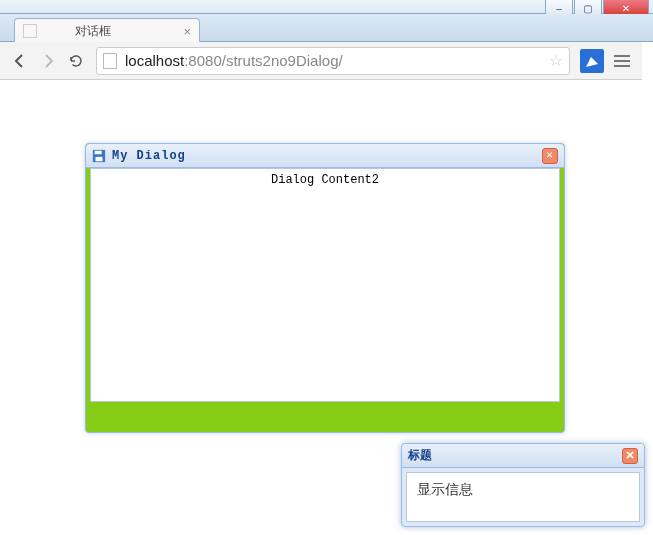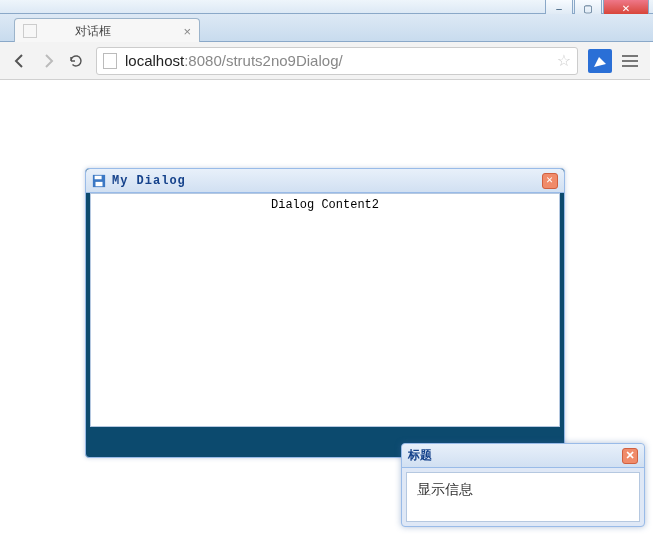--- a/index.html
+++ b/index.html
@@ -54,21 +54,21 @@
   }
   .tab .favicon {
     width: 14px; height: 14px; border: 1px solid #ccc;
     margin-right: 6px;
   }
   .tab .close {
     margin-left: auto; color: #888; font-size: 13px;
   }
   
   .toolbar {
-    position: absolute; top: 42px; left: 0; right: 3px; height: 38px;
+    position: absolute; top: 42px; left: 0; right: 11px; height: 38px;
     background: #f3f3f3;
     border-bottom: 1px solid #d0d0d0;
     display: flex; align-items: center;
     padding: 0 6px;
   }
   .nav-btn {
     width: 28px; height: 28px;
     display: flex; align-items: center; justify-content: center;
     font-size: 18px; color: #555;
     border-radius: 3px;
@@ -107,23 +107,22 @@
     position: absolute; top: 80px; left: 0; right: 0; bottom: 0;
     background: #fff;
   }
   
   .panel {
     position: absolute;
     left: 85px; top: 63px;
     width: 480px; height: 290px;
     border: 1px solid #99bbe8;
     border-radius: 4px;
-    background: #0c4a6e;
+    background: #84cc16;
     box-shadow: 0 0 4px rgba(60,100,160,0.3);
-    margin-top: 25px;
   }
   .panel-header {
     height: 24px; background: linear-gradient(#e8f0fa,#d1e0f2);
     border-bottom: 1px solid #99bbe8;
     border-radius: 4px 4px 0 0;
     display: flex; align-items: center;
     padding: 0 6px;
     font: bold 12px/1 "Courier New", monospace;
     color: #15428b;
     letter-spacing: 1px;

